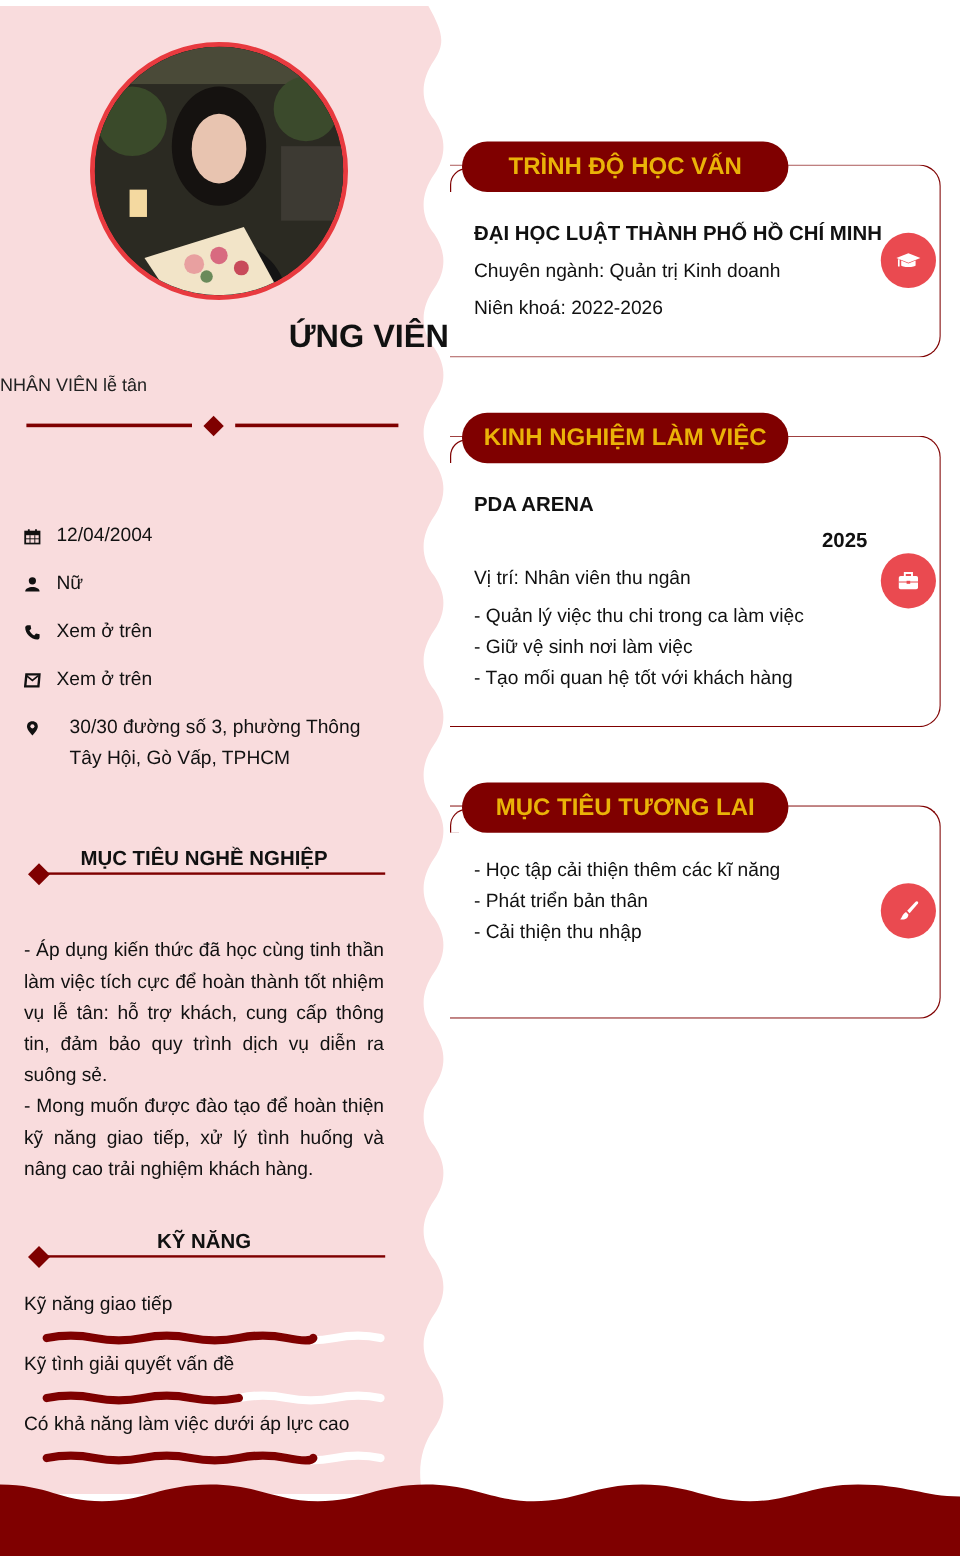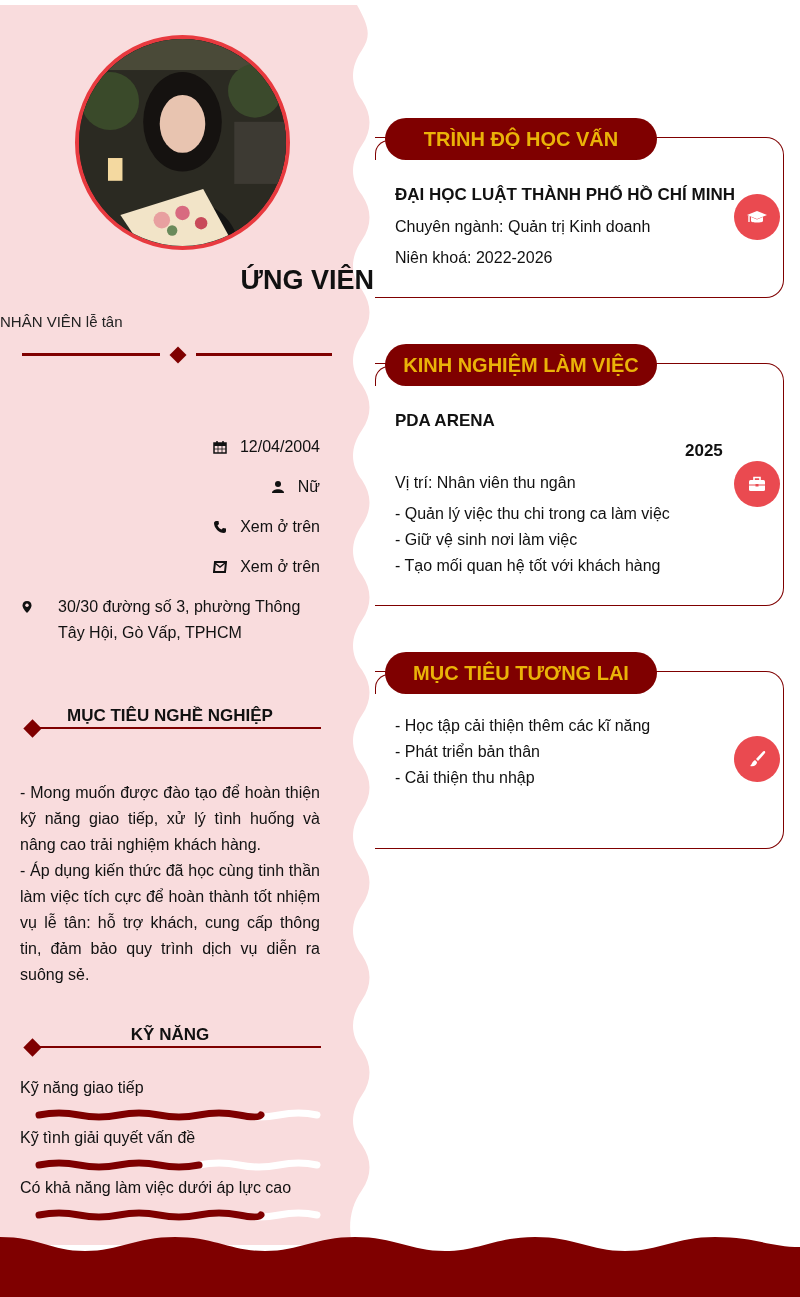--- a/index.html
+++ b/index.html
@@ -10,21 +10,21 @@
 
   .avatar-wrap { position: absolute; left: 75px; top: 35px; width: 215px; height: 215px; border-radius: 50%; border: 4px solid #e83a3f; overflow: hidden; background: #2a2622; }
   .avatar-wrap svg { width: 100%; height: 100%; display: block; }
 
   .cand-name { position: absolute; left: 0; width: 346px; top: 265px; text-align: right; font-weight: 700; font-size: 27px; color: #111; margin-left: 28px; }
   .cand-role { position: absolute; left: 0; width: 346px; top: 313px; text-align: left; font-size: 15px; color: #222; }
 
   .divider-line { position: absolute; height: 3px; background: #7f0000; }
   .diamond { position: absolute; width: 12px; height: 12px; background: #7f0000; transform: rotate(45deg); }
 
-  .info-row { position: absolute; left: 20px; width: 300px; display: flex; align-items: flex-start; font-size: 16px; line-height: 26px; color: #111; justify-content: flex-end; }
+  .info-row { position: absolute; left: 20px; width: 300px; display: flex; align-items: flex-start; font-size: 16px; line-height: 26px; color: #111; }
   .info-row .ico { width: 27px; flex: none; display: flex; align-items: center; height: 26px; }
   .info-row .ico svg { width: 14px; height: 14px; }
 
   .side-heading { position: absolute; left: 20px; width: 300px; text-align: center; font-size: 17px; font-weight: 700; color: #111; }
   .objective-text { position: absolute; left: 20px; top: 780px; width: 300px; font-size: 16px; line-height: 26px; text-align: justify; color: #111; }
 
   .skill-label { position: absolute; left: 20px; font-size: 16px; color: #111; }
   .skill-bar { position: absolute; left: 35px; width: 286px; height: 12px; }
 
   .card { position: absolute; left: 375px; width: 409px; border: 1px solid #7f0000; border-left: none; border-radius: 0 18px 18px 0; background: #fff; }
@@ -145,22 +145,22 @@
         <circle cx="7" cy="5.3" r="1.7" fill="#f9dcdd"></circle>
       </svg>
   </span>
   <span>30/30 đường số 3, phường Thông Tây Hội, Gò Vấp, TPHCM</span>
 </div>
 
 <div class="side-heading" style="top:706px;">MỤC TIÊU NGHỀ NGHIỆP</div>
 <div class="diamond" style="left:26px; top:722px; width:13px; height:13px;"></div>
 <div class="divider-line" style="left:36px; top:727px; width:285px; height:2px;"></div>
 <div class="objective-text">
+  <div>- Áp dụng kiến thức đã học cùng tinh thần làm việc tích cực để hoàn thành tốt nhiệm vụ lễ tân: hỗ trợ khách, cung cấp thông tin, đảm bảo quy trình dịch vụ diễn ra suông sẻ.</div>
   <div>- Mong muốn được đào tạo để hoàn thiện kỹ năng giao tiếp, xử lý tình huống và nâng cao trải nghiệm khách hàng.</div>
-  <div>- Áp dụng kiến thức đã học cùng tinh thần làm việc tích cực để hoàn thành tốt nhiệm vụ lễ tân: hỗ trợ khách, cung cấp thông tin, đảm bảo quy trình dịch vụ diễn ra suông sẻ.</div>
 </div>
 
 <div class="side-heading" style="top:1025px;">KỸ NĂNG</div>
 <div class="diamond" style="left:26px; top:1041px; width:13px; height:13px;"></div>
 <div class="divider-line" style="left:36px; top:1046px; width:285px; height:2px;"></div>
 
 <div class="skill-label" style="top:1079px;">Kỹ năng giao tiếp</div>
 <svg class="skill-bar" viewBox="0 0 286 12" style="top:1109px;">
   <path d="M4 6 Q 24 2, 44 6 T 84 6 T 124 6 T 164 6 T 204 6 T 244 6 T 282 6" fill="none" stroke="#ffffff" stroke-width="7" stroke-linecap="round"></path>
   <path d="M4 6 Q 24 2, 44 6 T 84 6 T 124 6 T 164 6 T 204 6 T 226 6" fill="none" stroke="#7f0000" stroke-width="7" stroke-linecap="round"></path>

